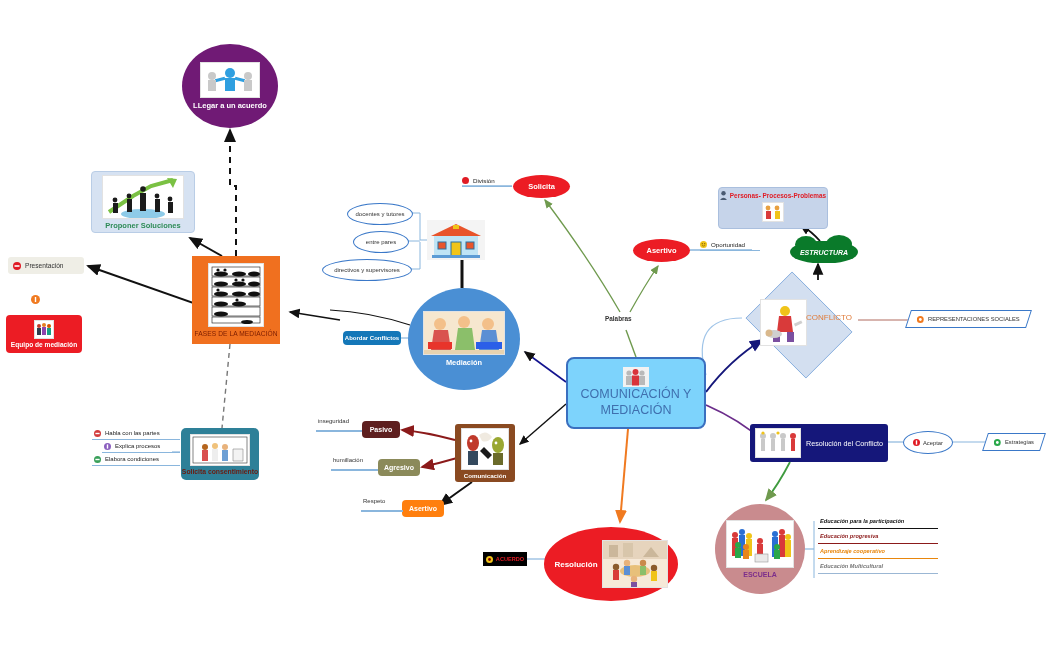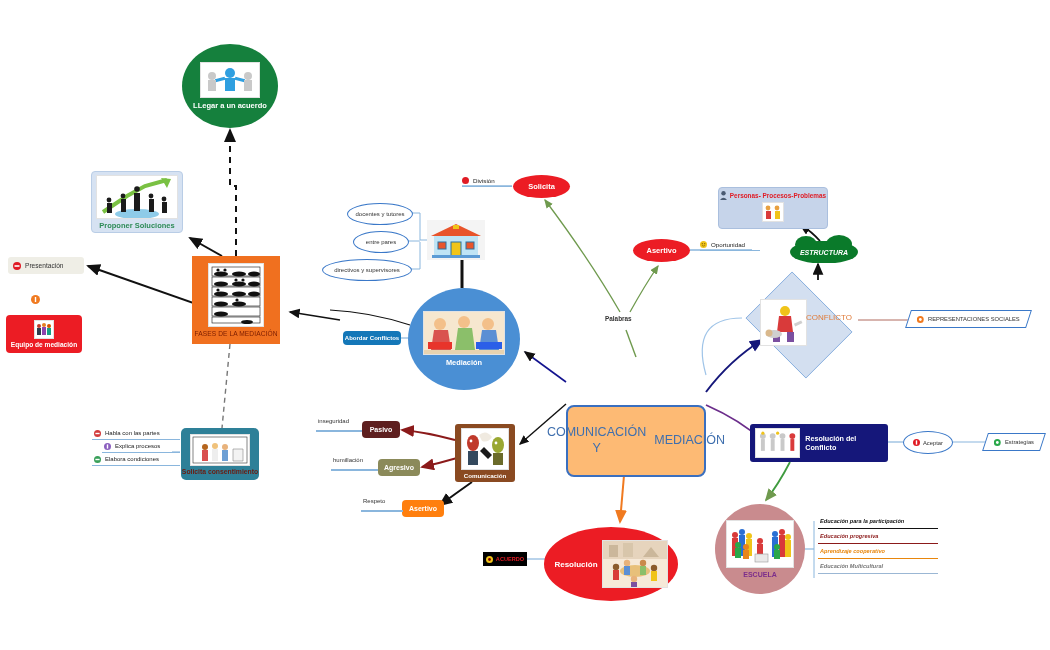--- a/index.html
+++ b/index.html
@@ -2,34 +2,34 @@
 <html><head>
 <meta charset="utf-8">
 <style>
   html,body{margin:0;padding:0;background:#ffffff;}
   body{width:1050px;height:650px;font-family:"Liberation Sans",sans-serif;overflow:hidden;}
   #canvas{position:relative;width:1050px;height:650px;background:#fff;}
   #wires{position:absolute;left:0;top:0;width:1050px;height:650px;pointer-events:none;}
   .node{position:absolute;box-sizing:border-box;}
 
   
-  .central{width:140px;height:72px;left:566px;top:357px;background:#fdba74;
-    border:2px solid #3a6fbf;border-radius:8px;display:flex;flex-direction:row;
-    align-items:center;justify-content:center;color:#3f6fae;font-size:12.5px;text-align:center;line-height:1.25;margin-top:48px;}
+  .central{width:140px;height:72px;left:566px;top:357px;background:#7dd3fc;
+    border:2px solid #3a6fbf;border-radius:8px;display:flex;flex-direction:column;
+    align-items:center;justify-content:center;color:#3f6fae;font-size:12.5px;text-align:center;line-height:1.25;}
   .central .cap{padding:0 4px;}
 
   
   .thumb{background:#fff;border:1px solid #e2e2e2;display:block;}
 
   
-  .acuerdo{width:96px;height:84px;left:182px;top:44px;background:#15803d;border-radius:50%;
+  .acuerdo{width:96px;height:84px;left:182px;top:44px;background:#701a75;border-radius:50%;
     display:flex;flex-direction:column;align-items:center;justify-content:center;}
   .acuerdo .lbl{color:#fff;font-size:7.5px;font-weight:bold;margin-top:3px;}
 
-  .proponer{width:92px;height:62px;left:91px;top:171px;background:#d6e2f2;border:1px solid #b9cde6;
+  .proponer{width:104px;height:62px;left:91px;top:171px;background:#d6e2f2;border:1px solid #b9cde6;
     border-radius:4px;display:flex;flex-direction:column;align-items:center;justify-content:center;}
   .proponer .lbl{color:#2e8b57;font-size:7.5px;font-weight:bold;margin-top:2px;}
 
   .fases{width:88px;height:88px;left:192px;top:256px;background:#f0701f;
     display:flex;flex-direction:column;align-items:center;justify-content:center;}
   .fases .lbl{color:#7a1c00;font-size:6.6px;margin-top:3px;letter-spacing:.1px;}
 
   .presentacion{left:8px;top:257px;width:76px;height:17px;background:#efeee6;border-radius:3px;
     display:flex;align-items:center;gap:4px;padding:0 5px;font-size:6.6px;color:#333;}
   .equipo{width:76px;height:38px;left:6px;top:315px;background:#ec1c24;border-radius:4px;
@@ -102,21 +102,21 @@
   .para{position:absolute;display:flex;align-items:center;gap:4px;color:#333;font-size:5.8px;
     border:1px solid #3a78c8;background:#fff;padding:0 8px;height:16px;
     transform:skewX(-18deg);}
   .para > *{transform:skewX(18deg);}
   .repsoc{left:908px;top:310px;}
   .estrategias{left:985px;top:433px;}
 
   
   .resolucion{width:138px;height:38px;left:750px;top:424px;background:#15177a;border-radius:3px;
     display:flex;align-items:center;gap:5px;padding-left:5px;}
-  .resolucion .lbl{color:#fff;font-size:7.2px;font-weight:bold;}
+  .resolucion .lbl{color:#fff;font-size:7.2px;font-weight:normal;}
   .aceptar{position:absolute;left:903px;top:431px;width:48px;height:21px;border:1px solid #3a78c8;
     border-radius:50%;background:#fff;display:flex;align-items:center;justify-content:center;gap:3px;font-size:5.8px;color:#333;}
 
   
   .negociacion{width:134px;height:74px;left:544px;top:527px;background:#ec1c24;border-radius:50%;
     display:flex;align-items:center;justify-content:center;gap:4px;}
   .negociacion .lbl{color:#fff;font-size:8px;font-weight:bold;}
   .acuerdoTag{position:absolute;left:483px;top:552px;width:44px;height:14px;background:#000;
     display:flex;align-items:center;justify-content:center;gap:3px;color:#e01b24;font-size:5.6px;font-weight:bold;}
 

